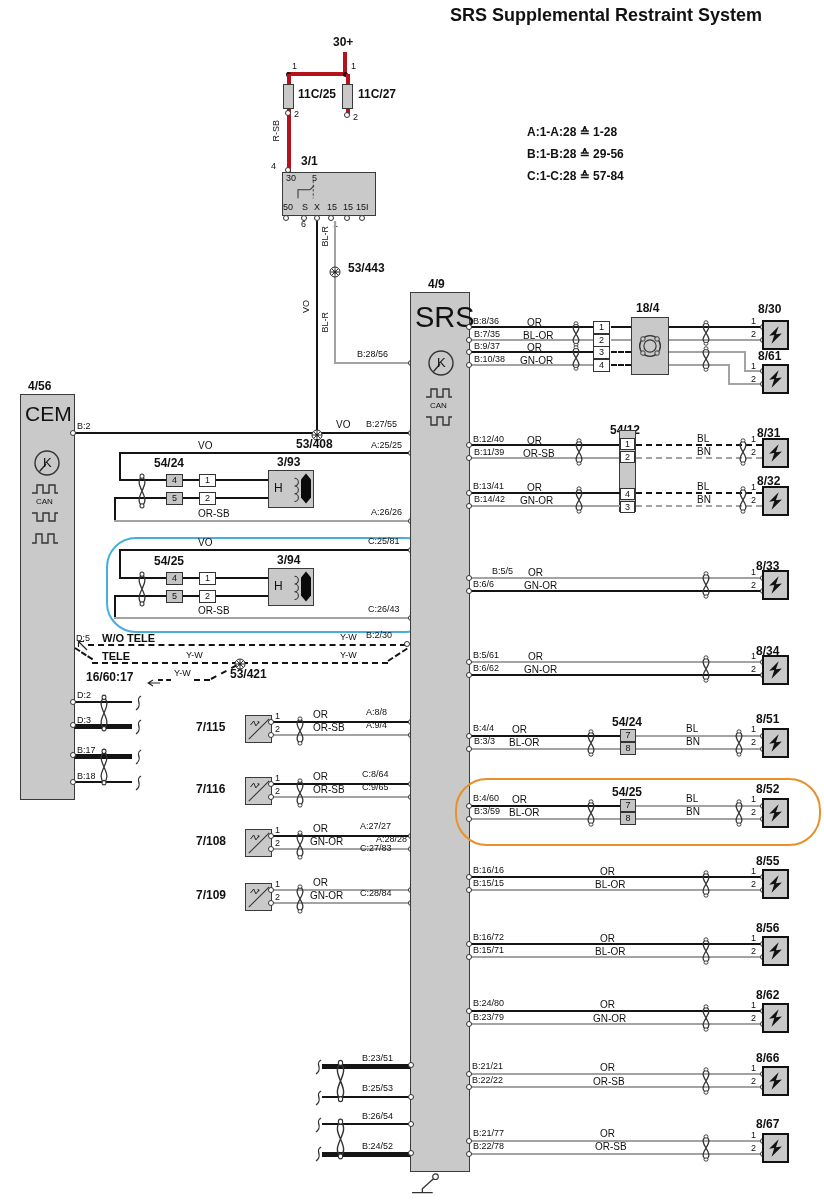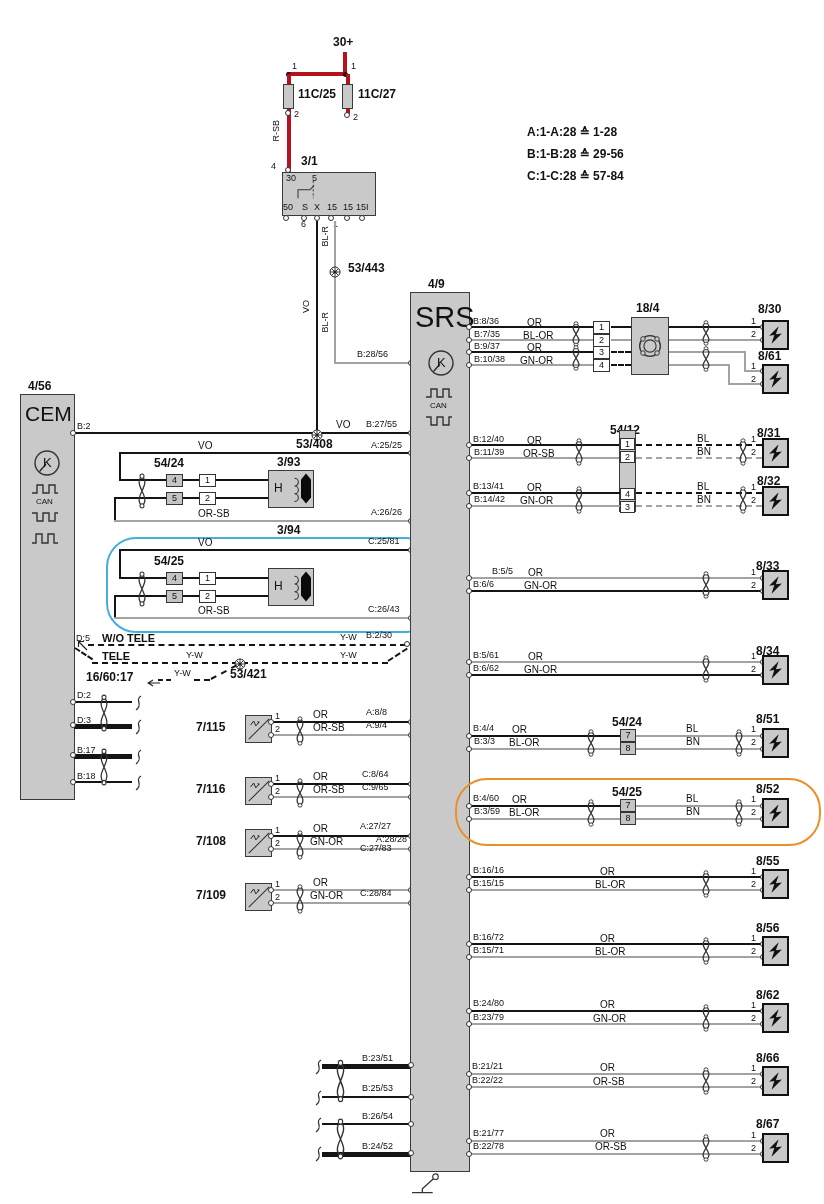--- a/index.html
+++ b/index.html
@@ -27,20 +27,21 @@
   .hl{position:absolute;border:2px solid;background:none}
   .w.tL::before{content:"";position:absolute;left:-4px;top:-2px;width:6px;height:6px;border:1px solid #333;border-radius:50%;background:#fff;box-sizing:border-box}
   .w.tR::after{content:"";position:absolute;right:-4px;top:-2px;width:6px;height:6px;border:1px solid #333;border-radius:50%;background:#fff;box-sizing:border-box}
   .dsh.tR::after{content:"";position:absolute;right:-4px;top:-5px;width:6px;height:6px;border:1px solid #333;border-radius:50%;background:#fff;box-sizing:border-box}
 </style>
 </head>
 <body>
 
 <div id="c">
 
+  <span class="lb b s18" style="left:450px;top:6px">SRS Supplemental Restraint System</span>
 
   <span class="lb b s12" style="left:527px;top:126px">A:1-A:28 ≙ 1-28</span>
   <span class="lb b s12" style="left:527px;top:148px">B:1-B:28 ≙ 29-56</span>
   <span class="lb b s12" style="left:527px;top:170px">C:1-C:28 ≙ 57-84</span>
 
   <span class="lb b s12" style="left:333px;top:36px">30+</span>
   <div class="w rd rdv" style="left:343px;top:52px;height:24px"></div>
   <div class="w rd rdh" style="left:287px;top:72px;width:60px"></div>
   <div class="nd" style="left:286px;top:72px"></div>
   <div class="nd" style="left:343px;top:72px"></div>
@@ -175,21 +176,21 @@
   <div class="ic" style="left:136px;top:571px;width:12px;height:36px"><svg viewBox="0 0 12 34" preserveAspectRatio="none" width="100%" height="100%">
         <path d="M6 3 C-4 11 16 23 6 31 M6 3 C16 11 -4 23 6 31" fill="none" stroke="#333" stroke-width="1.3"></path>
         <circle cx="6" cy="3" r="2" fill="#fff" stroke="#333"></circle>
         <circle cx="6" cy="31" r="2" fill="#fff" stroke="#333"></circle>
       </svg></div>
   <span class="lb b s12" style="left:154px;top:555px">54/25</span>
   <div class="pb pbg" style="left:166px;top:572px">4</div>
   <div class="pb pbg" style="left:166px;top:590px">5</div>
   <div class="pb" style="left:199px;top:572px">1</div>
   <div class="pb" style="left:199px;top:590px">2</div>
-  <span class="lb b s12" style="left:277px;top:524px">3/94</span>
+  <span class="lb b s12" style="left:277px;top:554px">3/94</span>
   <div class="bx" style="left:268px;top:568px;width:46px;height:38px"></div>
   <span class="lb s12" style="left:274px;top:580px">H</span>
   <div class="ic" style="left:290px;top:575px;width:9px;height:26px"><svg viewBox="0 0 10 28" width="100%" height="100%">
         <path d="M5 1 a4.3 4.3 0 0 1 0 8.6 a4.3 4.3 0 0 1 0 8.6 a4.3 4.3 0 0 1 0 8.6" fill="none" stroke="#333" stroke-width="1.2"></path>
       </svg></div>
   <div class="ic" style="left:300px;top:571px;width:12px;height:31px"><svg viewBox="0 0 12 30" width="100%" height="100%">
         <path d="M6 0 L11 6 V24 L6 30 L1 24 V6 Z" fill="#0a0a0a"></path>
       </svg></div>
   <div class="w v" style="left:114px;top:595px;height:24px"></div>
   <div class="w h gy tR" style="left:114px;top:617px;width:296px"></div>

